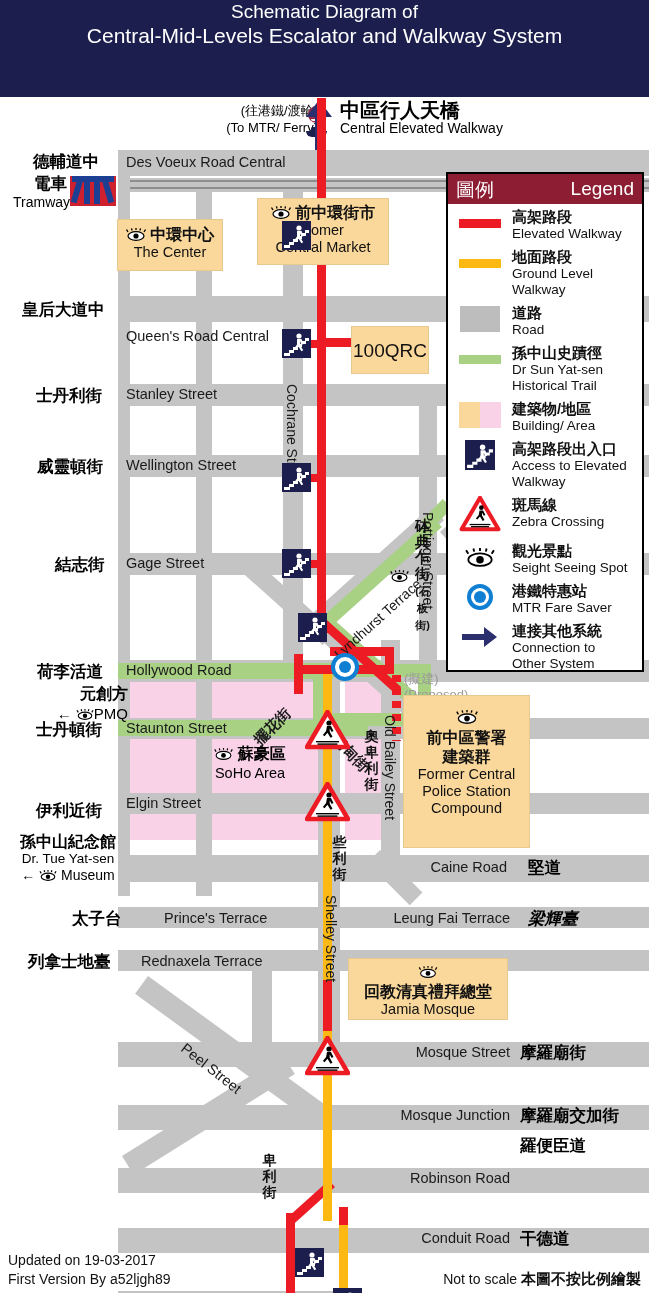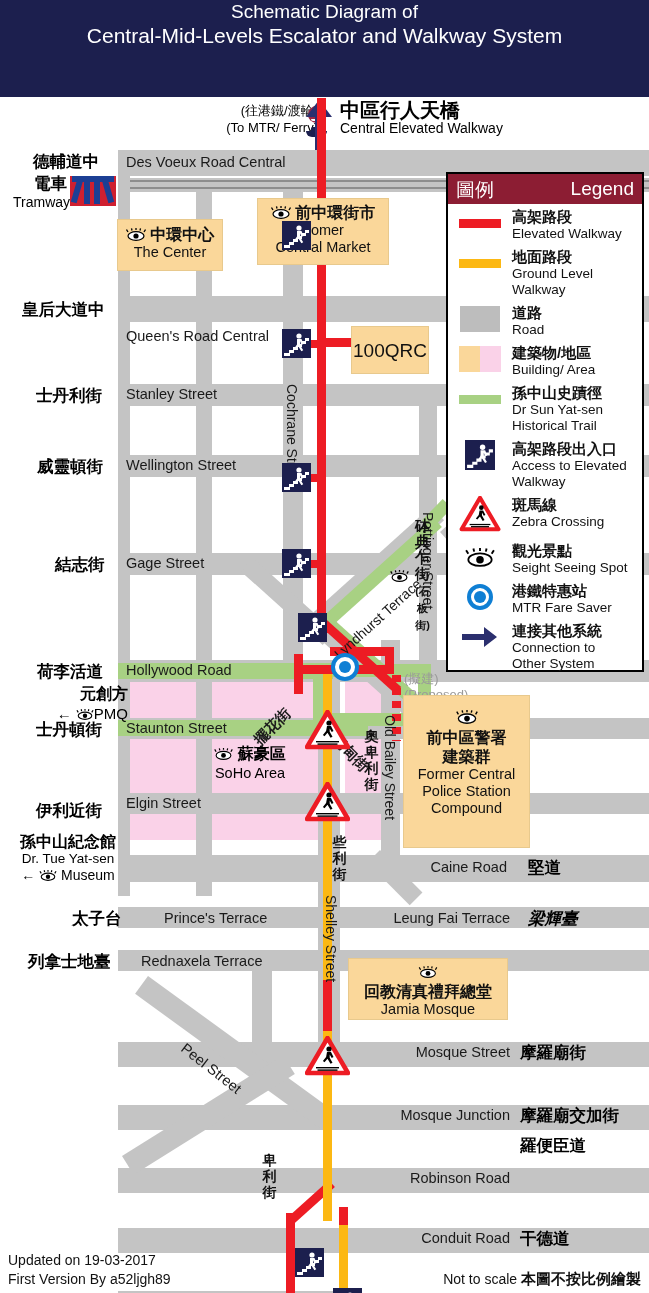--- a/index.html
+++ b/index.html
@@ -627,38 +627,38 @@
         <div class="swatchBox"></div>
       </div>
     <div class="ltext">
       <div class="zh">道路</div>
       <div class="en">Road</div>
     </div>
   </div>
 
   <div class="lrow">
     <div class="lkey">
+        <div class="swatch" style="background:#a8d183;"></div>
+      </div>
+    <div class="ltext">
+      <div class="zh">孫中山史蹟徑</div>
+      <div class="en" style="max-width:130px;">Dr Sun Yat-sen Historical Trail</div>
+    </div>
+  </div>
+
+  <div class="lrow">
+    <div class="lkey">
       <div class="swatchSplit">
           <i style="background:#fad79a;"></i>
           <i style="background:#fad2e8;"></i>
         </div>
     </div>
     <div class="ltext">
       <div class="zh">建築物/地區</div>
       <div class="en">Building/ Area</div>
-    </div>
-  </div>
-
-  <div class="lrow">
-    <div class="lkey">
-        <div class="swatch" style="background:#a8d183;"></div>
-      </div>
-    <div class="ltext">
-      <div class="zh">孫中山史蹟徑</div>
-      <div class="en" style="max-width:130px;">Dr Sun Yat-sen Historical Trail</div>
     </div>
   </div>
 
   <div class="lrow">
     <div class="lkey">
       <div style="width:30px;height:30px;background:#1c1f4e;">
         <svg width="30" height="30" viewBox="0 0 29 29">
           <g fill="#fff">
             <path d="M2 24 h5 v-3 h4 v-3 h4 v-3 h4 v-3 h4 v-3 h4 v3 h-3 v3 h-4 v3 h-4 v3 h-4 v3 h-4 v3 h-6 z"></path>
             <circle cx="17" cy="7" r="2.6"></circle>

